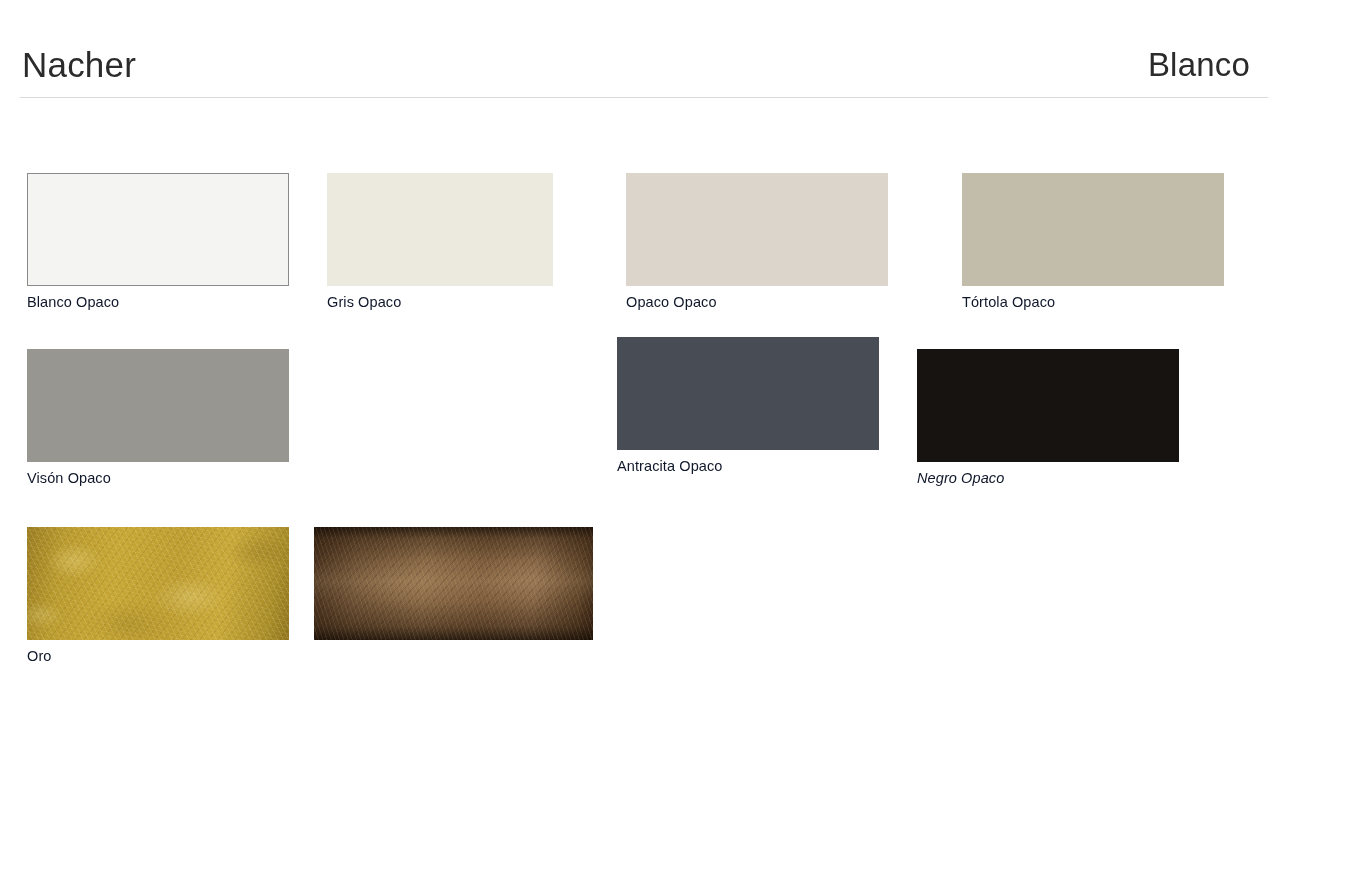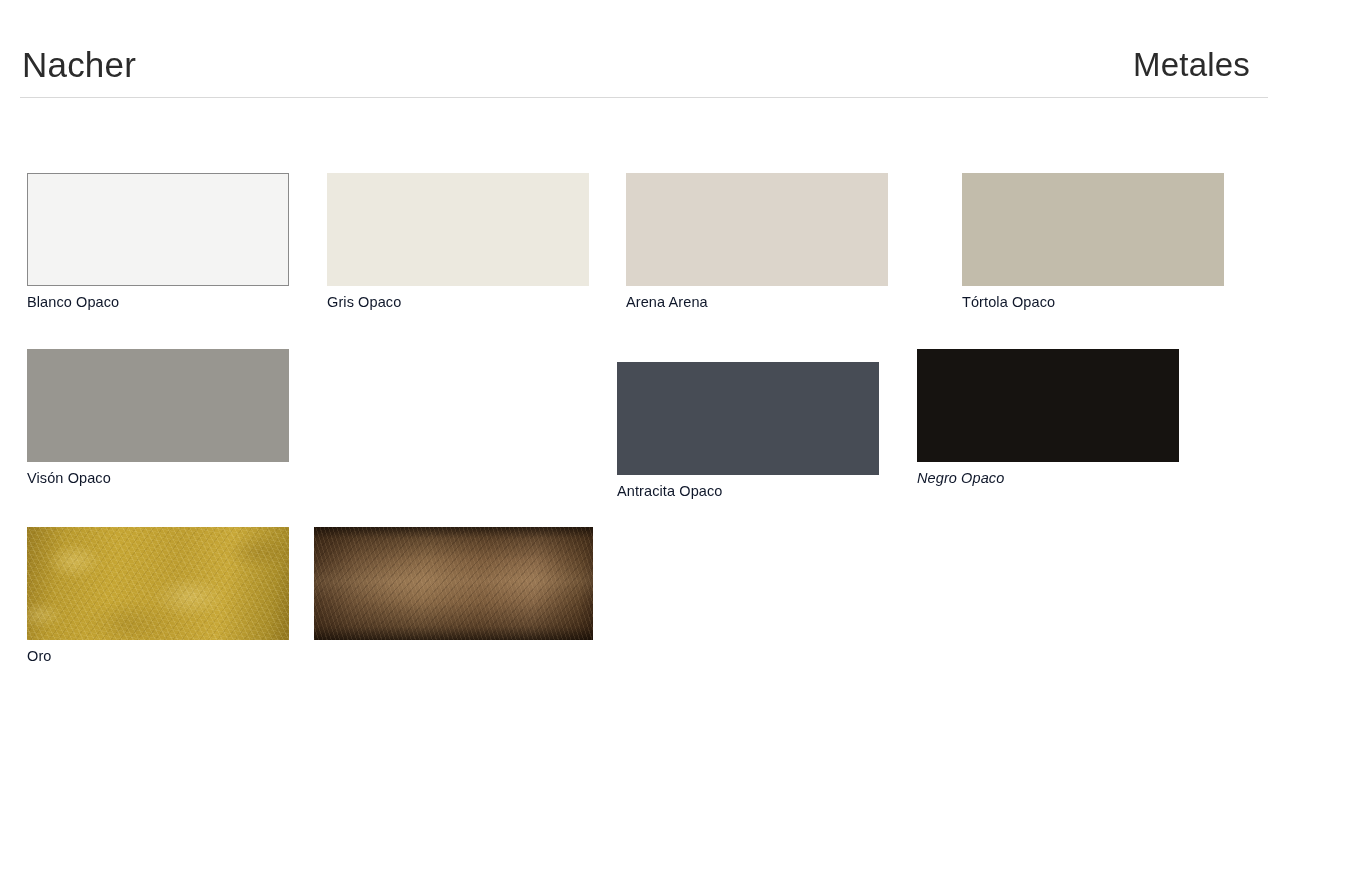--- a/index.html
+++ b/index.html
@@ -122,46 +122,46 @@
       repeating-linear-gradient(-48deg, rgba(26,14,6,0.16) 0px, rgba(26,14,6,0.16) 1px, rgba(0,0,0,0) 1px, rgba(0,0,0,0) 6px),
       radial-gradient(ellipse 70px 34px at 30% 50%, rgba(220,180,130,0.10), rgba(220,180,130,0) 72%),
       radial-gradient(ellipse 70px 34px at 76% 46%, rgba(220,180,130,0.09), rgba(220,180,130,0) 72%);
   }
 </style>
 </head>
 <body>
 
 <div class="header">
   <div class="header-title">Nacher</div>
-  <div class="header-section">Metales</div>
+  <div class="header-section">Blanco</div>
   <div class="header-rule"></div>
 </div>
 
 <div class="grid">
     <div class="swatch-cell" style="left: 27px; top: 173px; width: 262px;">
       <div class="swatch-chip bordered" style="background: rgb(244, 244, 243);"></div>
       <div class="swatch-label">Blanco Opaco</div>
     </div>
-    <div class="swatch-cell" style="left: 327px; top: 173px; width: 262px;">
+    <div class="swatch-cell" style="left: 327px; top: 173px; width: 226px;">
       <div class="swatch-chip" style="background: rgb(236, 233, 223);"></div>
       <div class="swatch-label">Gris Opaco</div>
     </div>
     <div class="swatch-cell" style="left: 626px; top: 173px; width: 262px;">
       <div class="swatch-chip" style="background: rgb(220, 213, 203);"></div>
-      <div class="swatch-label">Arena Arena</div>
+      <div class="swatch-label">Opaco Opaco</div>
     </div>
     <div class="swatch-cell" style="left: 926px; top: 173px; width: 262px; padding-left: 36px;">
       <div class="swatch-chip" style="background: rgb(194, 188, 171);"></div>
       <div class="swatch-label">Tórtola Opaco</div>
     </div>
     <div class="swatch-cell" style="left: 27px; top: 349px; width: 262px;">
       <div class="swatch-chip" style="background: rgb(152, 150, 144);"></div>
       <div class="swatch-label">Visón Opaco</div>
     </div>
-    <div class="swatch-cell" style="left: 617px; top: 362px; width: 262px;">
+    <div class="swatch-cell" style="left: 617px; top: 337px; width: 262px;">
       <div class="swatch-chip" style="background: rgb(71, 76, 85);"></div>
       <div class="swatch-label">Antracita Opaco</div>
     </div>
     <div class="swatch-cell" style="left: 917px; top: 349px; width: 262px; font-style: italic;">
       <div class="swatch-chip" style="background: rgb(22, 19, 16);"></div>
       <div class="swatch-label">Negro Opaco</div>
     </div>
     <div class="swatch-cell" style="left: 27px; top: 527px; width: 262px;">
       <div class="swatch-chip" style="background: linear-gradient(100deg, rgb(154, 125, 34) 0%, rgb(185, 154, 46) 14%, rgb(198, 166, 52) 34%, rgb(189, 157, 48) 56%, rgb(200, 168, 56) 74%, rgb(168, 140, 40) 92%, rgb(143, 116, 30) 100%);">
         <div class="tex tex-gold-a"></div>

